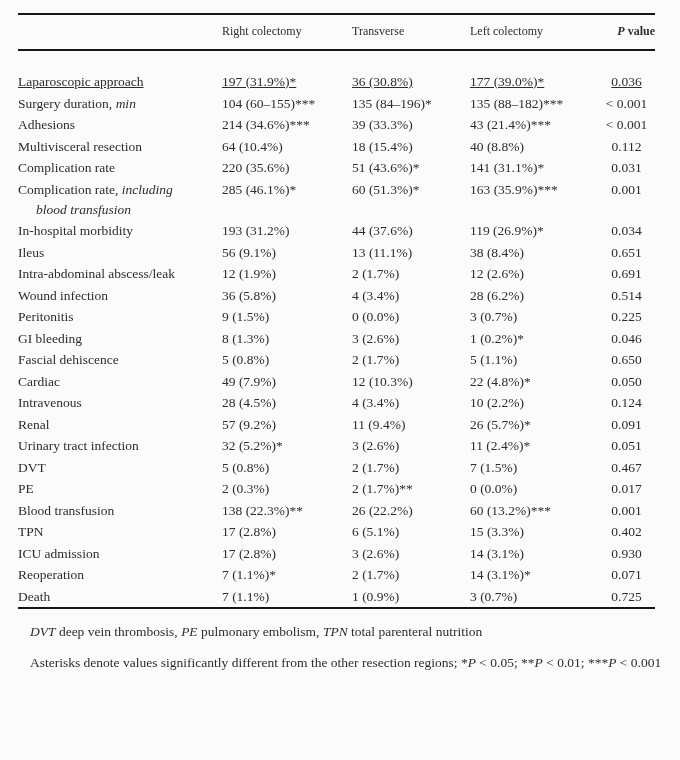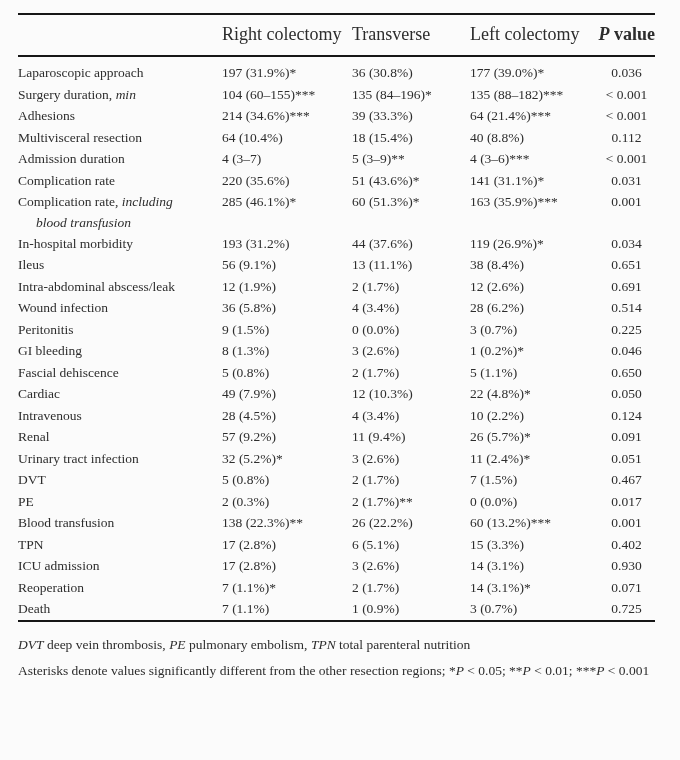--- a/index.html
+++ b/index.html
@@ -28,46 +28,46 @@
   col.c-p { width: 57px; }
 
   thead tr {
     border-top: 2px solid #161616;
     border-bottom: 2px solid #161616;
   }
   th {
     font-weight: normal;
     text-align: left;
     padding: 9px 0 10px 0;
-    font-size: 18px;
+    font-size: 12px;
   }
   th.num { text-align: right; font-weight: bold; }
 
   tbody {
     border-bottom: 2px solid #161616;
   }
   td {
     padding: 0;
     line-height: 21.5px;
     vertical-align: top;
     white-space: nowrap;
   }
   td.num { text-align: center; }
-  tbody tr:first-child td { padding-top: 5px; }
+  tbody tr:first-child td { padding-top: 20px; text-decoration: underline; }
   tbody tr:last-child td { padding-bottom: 0; }
   td .line2 {
     padding-left: 18px;
     line-height: 20px;
   }
   i { font-style: italic; }
 
   .fn {
     width: 637px;
     font-size: 13.5px;
-    margin: 0;
+    margin: 12px;
   }
   .fn1 {
     margin-top: 13px;
     line-height: 19px;
   }
   .fn2 {
     margin-top: 7px;
     line-height: 20px;
     text-align: justify;
   }
@@ -105,38 +105,31 @@
           <td>Surgery duration, <i>min</i></td>
           <td>104 (60–155)***</td>
           <td>135 (84–196)*</td>
           <td>135 (88–182)***</td>
           <td class="num">&lt; 0.001</td>
         </tr>
         <tr>
           <td>Adhesions</td>
           <td>214 (34.6%)***</td>
           <td>39 (33.3%)</td>
-          <td>64 (21.4%)***</td>
+          <td>43 (21.4%)***</td>
           <td class="num">&lt; 0.001</td>
         </tr>
         <tr>
           <td>Multivisceral resection</td>
           <td>64 (10.4%)</td>
           <td>18 (15.4%)</td>
           <td>40 (8.8%)</td>
           <td class="num">0.112</td>
         </tr>
         <tr>
-          <td>Admission duration</td>
-          <td>4 (3–7)</td>
-          <td>5 (3–9)**</td>
-          <td>4 (3–6)***</td>
-          <td class="num">&lt; 0.001</td>
-        </tr>
-        <tr>
           <td>Complication rate</td>
           <td>220 (35.6%)</td>
           <td>51 (43.6%)*</td>
           <td>141 (31.1%)*</td>
           <td class="num">0.031</td>
         </tr>
         <tr>
           <td>Complication rate, <i>including</i><div class="line2"><i>blood transfusion</i></div></td>
           <td>285 (46.1%)*</td>
           <td>60 (51.3%)*</td>

